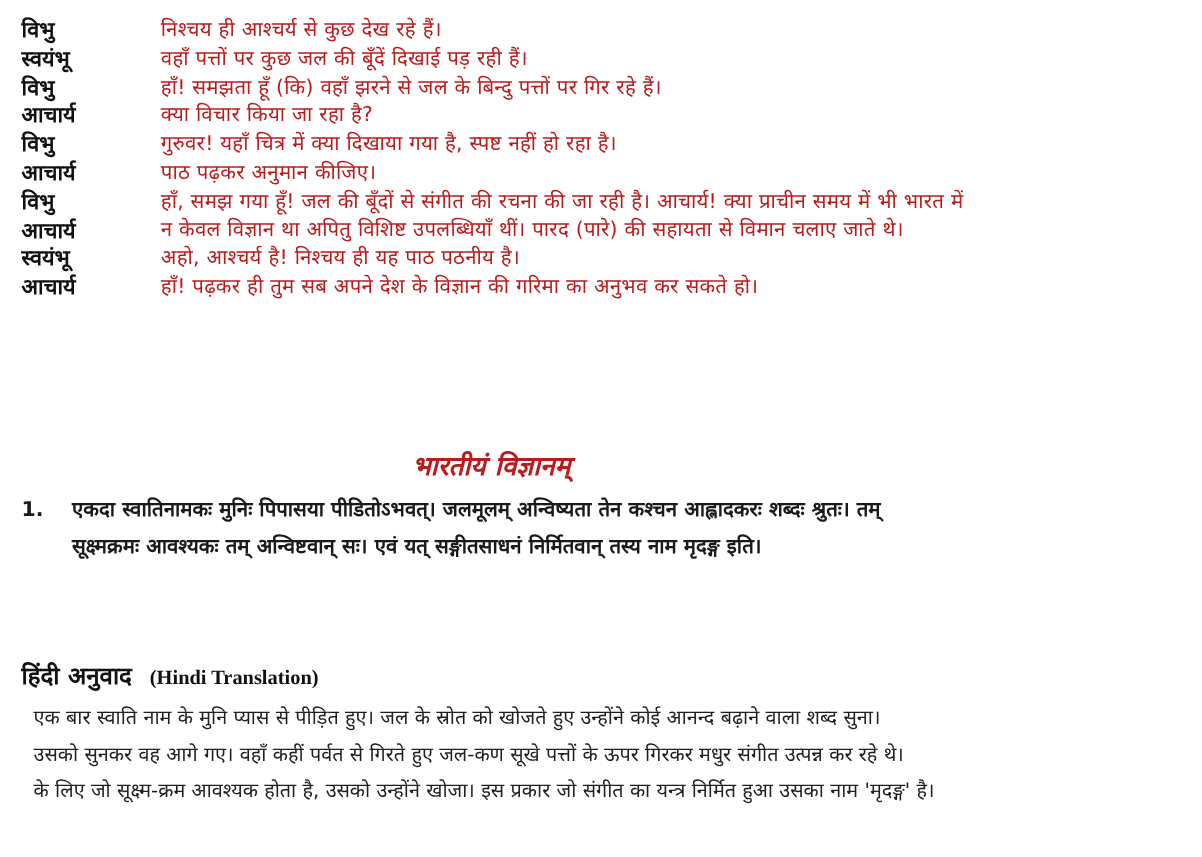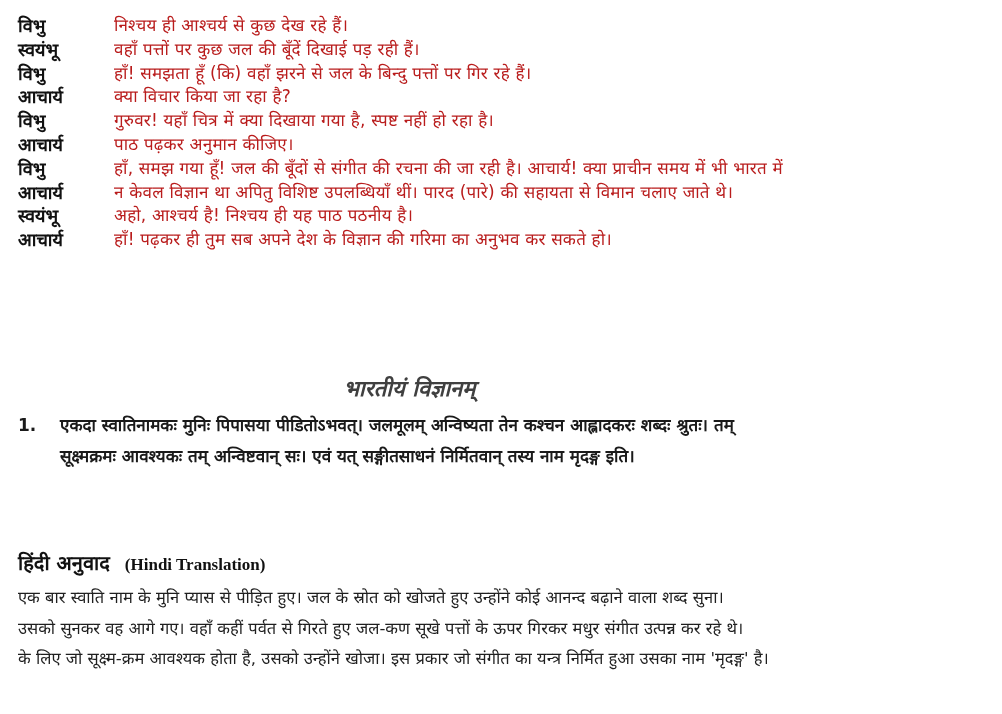--- a/index.html
+++ b/index.html
@@ -3,40 +3,40 @@
 <meta charset="utf-8">
 <style>
   html, body { margin: 0; padding: 0; background: #ffffff; }
   body {
     width: 1002px; height: 714px; overflow: hidden; position: relative;
     font-family: "DejaVu Sans", "Liberation Sans", sans-serif;
     color: #1a1a1a;
   }
   .page { position: absolute; left: 0; top: 0; width: 1002px; height: 714px; }
   .dialogue { position: absolute; left: 18px; top: 14px; width: 975px; }
-  .dline { display: flex; align-items: flex-start; font-size: 17px; line-height: 23.8px; }
+  .dline { display: flex; align-items: flex-start; font-size: 17px; line-height: 23.8px; gap: 20px; }
   .speaker { width: 96px; flex: 0 0 96px; font-weight: bold; font-size: 18px; color: #111; }
   .speech { flex: 1; color: #b91c1c; letter-spacing: 0.2px; }
   .title {
     position: absolute; left: 0; width: 819px; top: 372px; text-align: center;
     font-family: "DejaVu Serif", serif; font-style: italic; font-weight: bold;
-    font-size: 22px; color: #404040;
+    font-size: 22px; color: #b91c1c;
   }
   .verse { position: absolute; left: 18px; top: 410px; width: 975px; display: flex; }
   .vnum { width: 42px; flex: 0 0 42px; font-weight: bold; font-size: 17px; line-height: 30px; }
   .vtext {
     flex: 1; font-weight: bold; font-size: 17px; line-height: 30.5px;
     color: #1a1a1a; text-align: justify;
   }
   .vtext span { display: block; }
   .heading {
     position: absolute; left: 18px; top: 549px; font-size: 20px; font-weight: bold; color: #111;
   }
   .heading .en { font-family: "Liberation Serif", serif; font-weight: bold; font-size: 17px; margin-left: 8px; }
-  .translation { position: absolute; left: 18px; top: 583px; width: 975px; }
+  .translation { position: absolute; left: 28px; top: 583px; width: 975px; }
   .translation span { display: block; font-size: 16.5px; line-height: 30.5px; color: #1f1f1f; white-space: nowrap; }
 </style>
 </head>
 <body>
 
 <div class="page">
 
   <div class="dialogue">
     <div class="dline">
         <span class="speaker">विभु</span>

